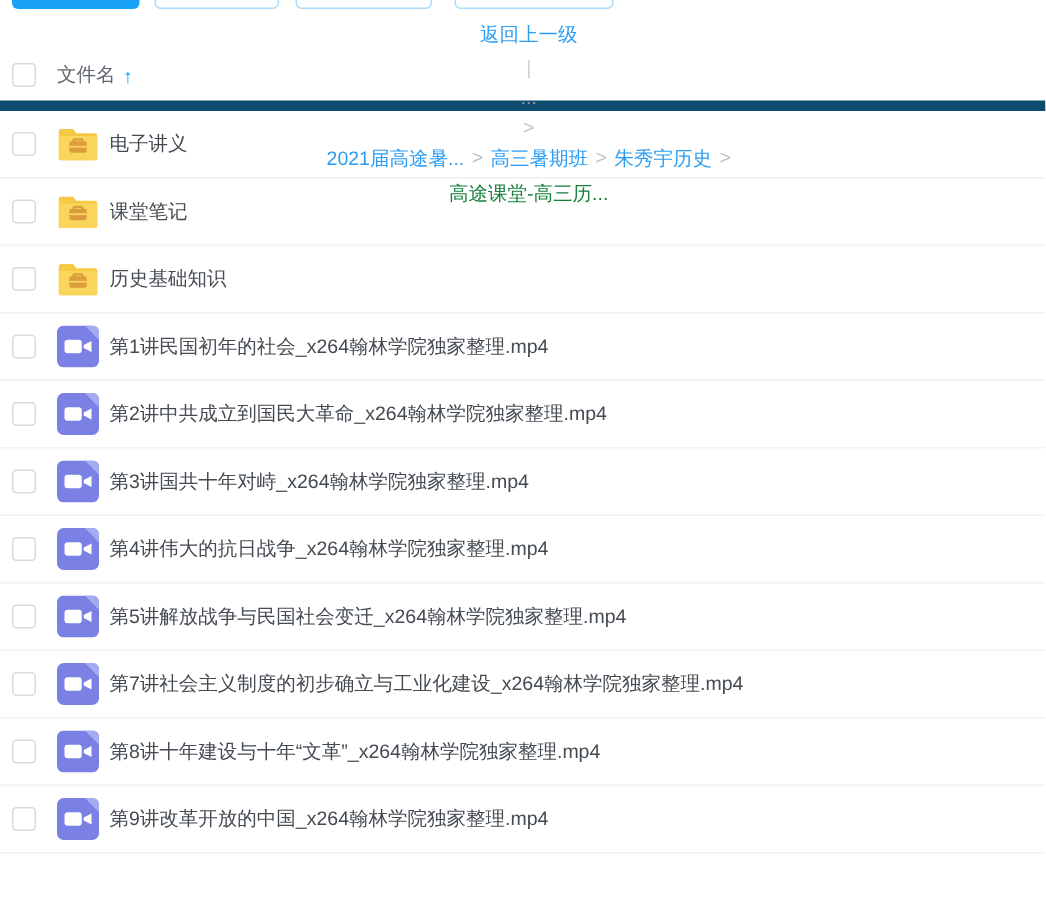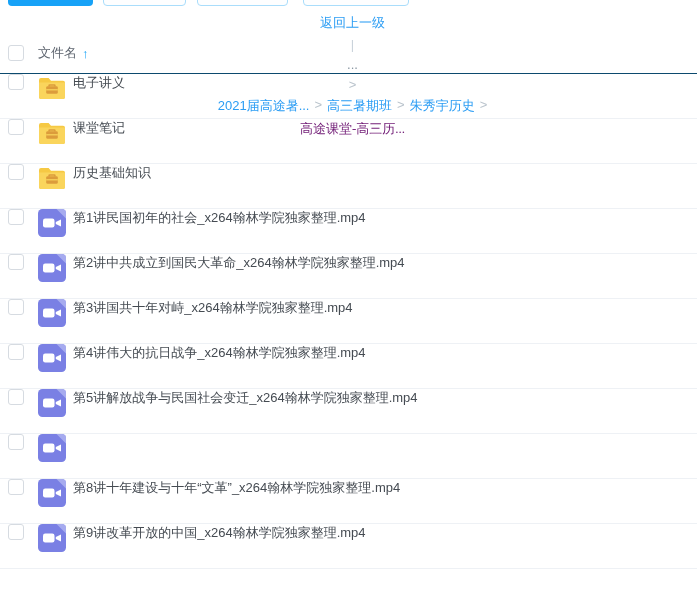--- a/index.html
+++ b/index.html
@@ -17,31 +17,31 @@
   #tb-btn-2 { left:103px; width:83px; }
   #tb-btn-3 { left:197px; width:91px; }
   #tb-btn-4 { left:303px; width:106px; }
 
   
   .breadcrumb { display:flex; align-items:center; gap:5px; padding-left:8px; margin-top:7px; height:19px; font-size:13px; white-space:nowrap;flex-direction:column; }
   .crumb-link { color:#2b9df4; text-decoration:none; cursor:pointer; }
   .crumb-divider { color:#c9d2da; }
   .crumb-ellipsis { color:#8a97a3; }
   .crumb-sep { color:#b9c3cc; }
-  .crumb-current { color:#701a75;font-family:Liberation Serif, serif; }
+  .crumb-current { color:#15803d; }
   .crumb-group { display:flex; gap:5px; }
 
   
-  .list-header { display:flex; align-items:center; height:41px; border-bottom:1px solid #0c4a6e; box-sizing:border-box; font-size:13px; color:#5f6670; }
+  .list-header { display:flex; align-items:center; height:41px; border-bottom:7px solid #0c4a6e; box-sizing:border-box; font-size:13px; color:#5f6670; }
   .checkbox { width:14px; height:14px; border:1px solid #d6dbe1; border-radius:3px; margin-left:8px; flex:0 0 auto; background:#fff; cursor:pointer; }
   .header-label { margin-left:14px; }
   .sort-arrow { color:#17a2f7; margin-left:5px; font-weight:bold; font-size:13px; cursor:pointer; }
 
   
-  .file-row { display:flex; align-items:flex-start; height:45px; border-bottom:1px solid #eef1f5; box-sizing:border-box; cursor:pointer; }
+  .file-row { display:flex; align-items:center; height:45px; border-bottom:1px solid #eef1f5; box-sizing:border-box; cursor:pointer; }
   .row-icon { margin-left:14px; width:28px; height:28px; display:flex; align-items:center; justify-content:center; flex:0 0 auto; }
   .file-name { margin-left:7px; font-size:13px; color:#454b52; white-space:nowrap; overflow:hidden; text-overflow:ellipsis; }
 </style>
 </head>
 <body>
 
 <div class="toolbar">
   <button class="tb-btn tb-primary" id="tb-btn-1"></button>
   <button class="tb-btn tb-outline" id="tb-btn-2"></button>
   <button class="tb-btn tb-outline" id="tb-btn-3"></button>
@@ -193,20 +193,21 @@
     <span class="checkbox"></span>
     <span class="row-icon">
 
       <svg width="28" height="28" viewBox="0 0 28 28">
         <rect width="28" height="28" rx="4.5" fill="#7a80e4"></rect>
         <path d="M18.5 0H24a4 4 0 0 1 4 4v5.5z" fill="#a6abef"></path>
         <rect x="5" y="9.5" width="11.5" height="9" rx="2.2" fill="#fff"></rect>
         <path d="M17.8 13l5.2-2.6v7.2L17.8 15z" fill="#fff"></path>
       </svg>
     </span>
+    <span class="file-name">第7讲社会主义制度的初步确立与工业化建设_x264翰林学院独家整理.mp4</span>
   </div>
 
   <div class="file-row">
     <span class="checkbox"></span>
     <span class="row-icon">
 
       <svg width="28" height="28" viewBox="0 0 28 28">
         <rect width="28" height="28" rx="4.5" fill="#7a80e4"></rect>
         <path d="M18.5 0H24a4 4 0 0 1 4 4v5.5z" fill="#a6abef"></path>
         <rect x="5" y="9.5" width="11.5" height="9" rx="2.2" fill="#fff"></rect>

